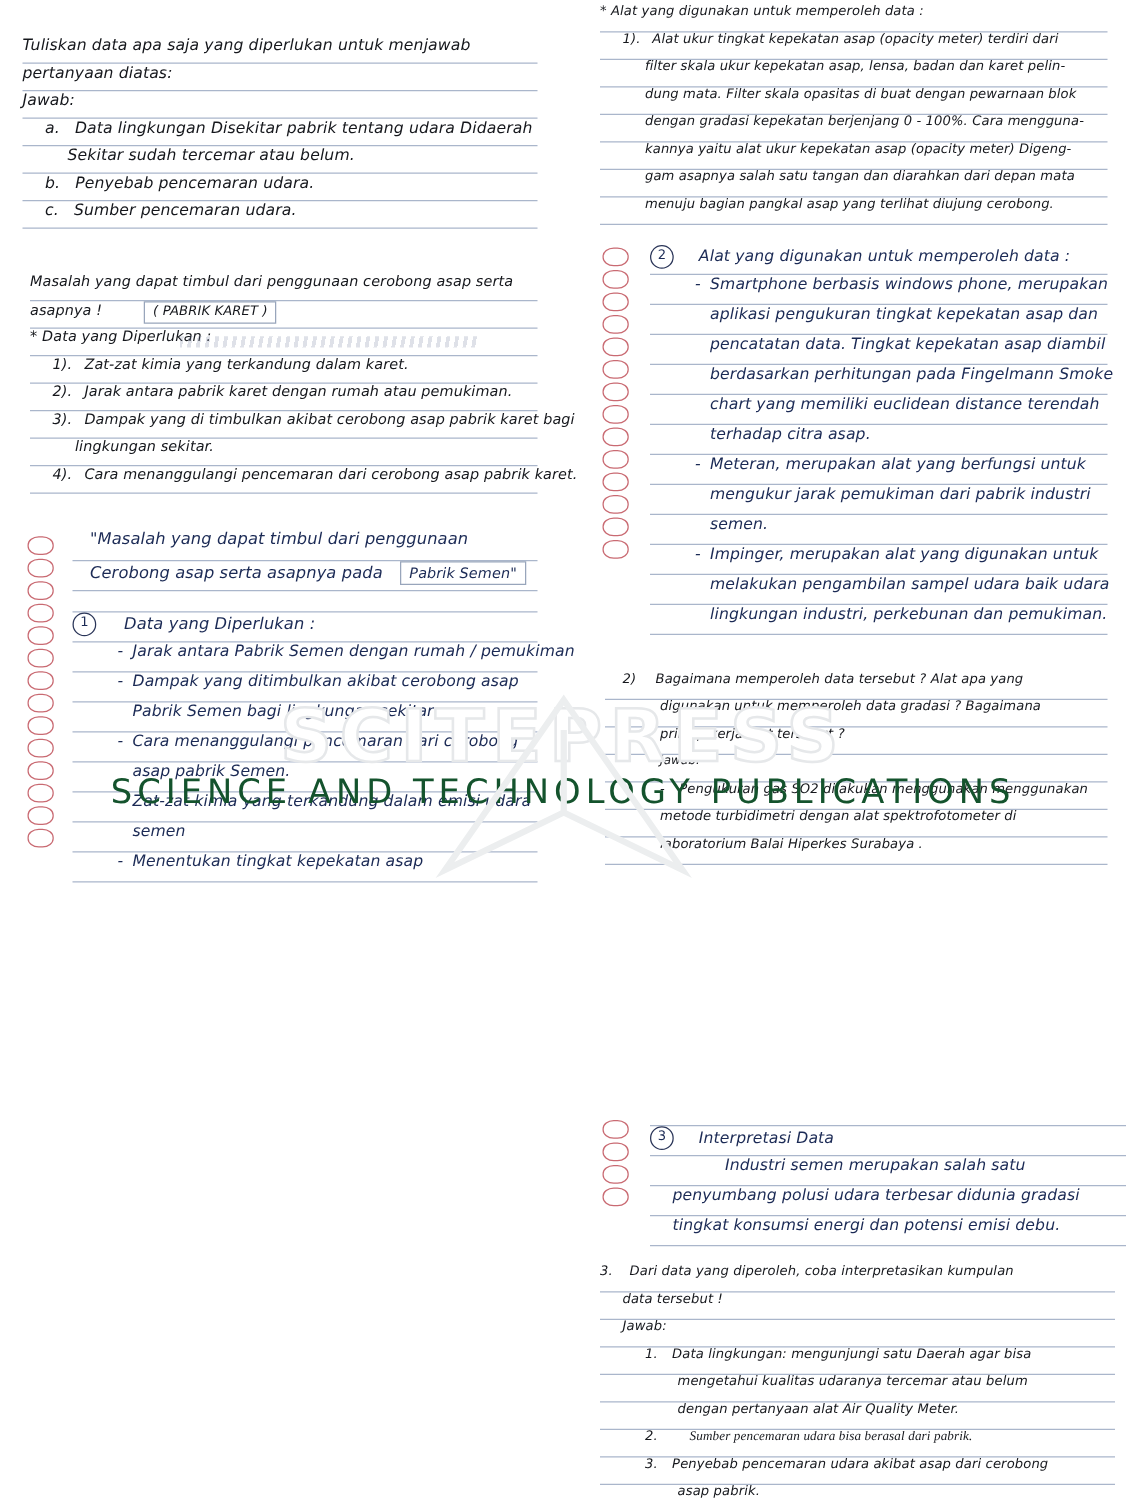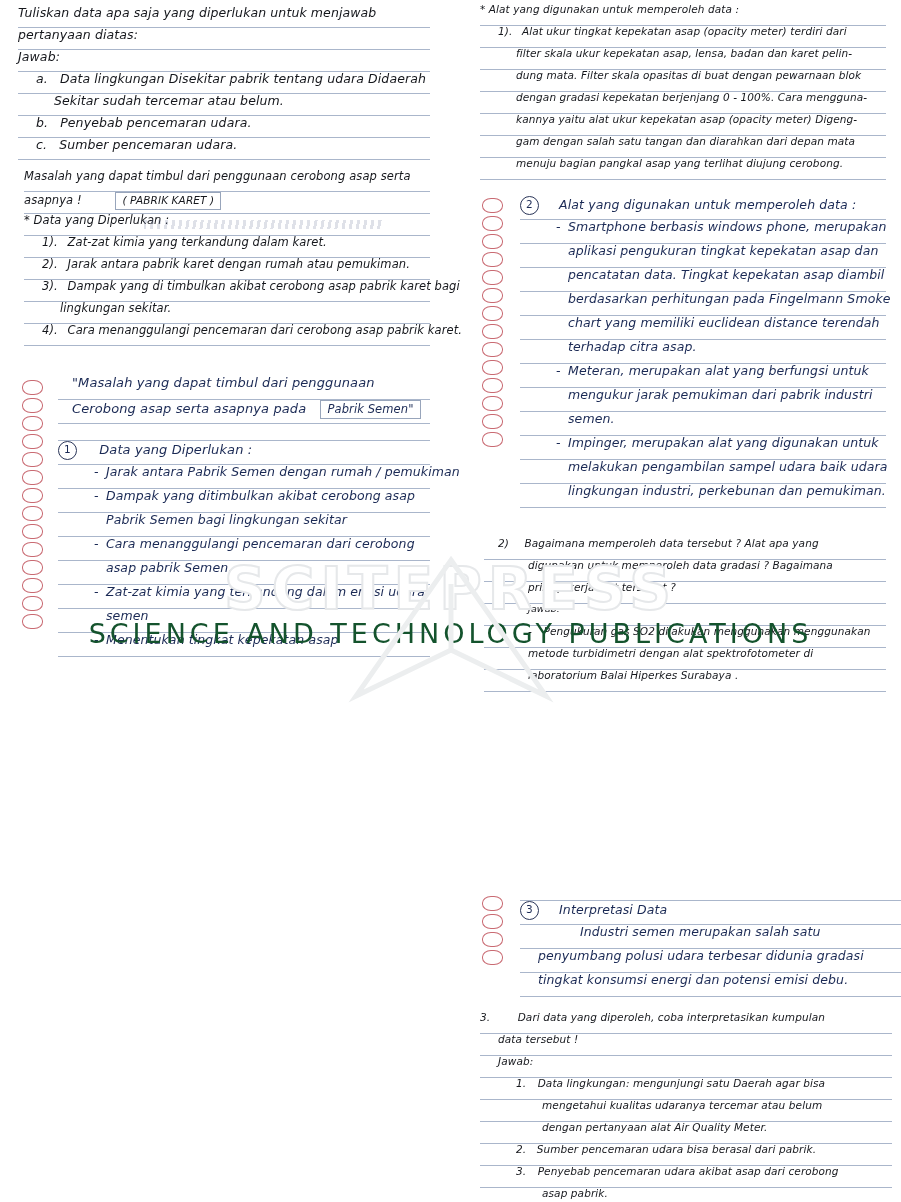--- a/index.html
+++ b/index.html
@@ -166,21 +166,21 @@
     width: 412px;
   }
 </style>
 </head>
 <body>
 
 <div class="page">
 
   <div class="col-left">
 
-    <div class="block" style="position:relative;">
+    <div class="block" style="position:relative;margin-top:23px;">
       <div class="line hw ink-black underline-row">Tuliskan  data  apa saja yang diperlukan untuk menjawab</div>
       <div class="line hw ink-black underline-row">pertanyaan diatas:</div>
       <div class="line hw ink-black underline-row">Jawab:</div>
 
       <div class="line hw ink-black underline-row indent1">
         <span>a.</span>
         <span style="margin-left:8px;">Data lingkungan Disekitar pabrik tentang udara Didaerah</span>
       </div>
       <div class="line hw ink-black underline-row indent2">
         <span>Sekitar sudah tercemar atau belum.</span>
@@ -188,21 +188,21 @@
       <div class="line hw ink-black underline-row indent1">
         <span>b.</span>
         <span style="margin-left:8px;">Penyebab pencemaran udara.</span>
       </div>
       <div class="line hw ink-black underline-row indent1">
         <span>c.</span>
         <span style="margin-left:8px;">Sumber pencemaran udara.</span>
       </div>
     </div>
 
-    <div class="block" style="margin-top:10px; padding-left:6px;">
+    <div class="block" style="margin-top:36px; padding-left:6px;">
       <div class="line sm hw ink-black underline-row">Masalah yang dapat timbul dari penggunaan cerobong asap serta</div>
       <div class="line sm hw ink-black underline-row">
         <span>asapnya !</span>
         <span class="boxed" style="margin-left:30px; font-size:10.5px;">( PABRIK KARET )</span>
       </div>
       <div class="line sm hw ink-black underline-row">
         <span>* Data yang Diperlukan :</span>
         <span class="scribble" style="left:120px; top:6px; width:240px;"></span>
       </div>
 
@@ -274,21 +274,21 @@
     <div class="block">
       <div class="line xs hw ink-black underline-row">* Alat yang digunakan untuk memperoleh data :</div>
       <div class="line xs hw ink-black underline-row indent1">
         <span>1).</span>
         <span style="margin-left:6px;">Alat ukur tingkat kepekatan asap (opacity meter) terdiri dari</span>
       </div>
       <div class="line xs hw ink-black underline-row indent2"><span>filter skala ukur kepekatan asap, lensa, badan dan karet pelin-</span></div>
       <div class="line xs hw ink-black underline-row indent2"><span>dung mata. Filter skala opasitas di buat dengan pewarnaan blok</span></div>
       <div class="line xs hw ink-black underline-row indent2"><span>dengan gradasi kepekatan berjenjang 0 - 100%. Cara mengguna-</span></div>
       <div class="line xs hw ink-black underline-row indent2"><span>kannya yaitu alat ukur kepekatan asap (opacity meter) Digeng-</span></div>
-      <div class="line xs hw ink-black underline-row indent2"><span>gam dengan salah satu tangan dan diarahkan dari depan mata</span></div>
+      <div class="line xs hw ink-black underline-row indent2"><span>gam asapnya salah satu tangan dan diarahkan dari depan mata</span></div>
       <div class="line xs hw ink-black underline-row indent2"><span>menuju bagian pangkal asap yang terlihat diujung cerobong.</span></div>
     </div>
 
     <div class="block" style="margin-top:16px; position:relative; padding-left:40px;">
       <div class="spiral" style="left:2px; top:2px; height:252px;">
         <div class="hole" style="top:0px;"></div>
         <div class="hole" style="top:18px;"></div>
         <div class="hole" style="top:36px;"></div>
         <div class="hole" style="top:54px;"></div>
         <div class="hole" style="top:72px;"></div>
@@ -381,21 +381,21 @@
       <span>penyumbang polusi udara terbesar didunia gradasi</span>
     </div>
     <div class="line tall hw ink-blue underline-row" style="padding-left:18px;">
       <span>tingkat konsumsi  energi  dan potensi emisi debu.</span>
     </div>
   </div>
 
   <div class="col-bottom2">
     <div class="line xs hw ink-black underline-row">
       <span>3.</span>
-      <span style="margin-left:24px;">Dari data yang diperoleh, coba interpretasikan  kumpulan</span>
+      <span style="margin-left:10px;">Dari data yang diperoleh, coba interpretasikan  kumpulan</span>
     </div>
     <div class="line xs hw ink-black underline-row indent1">
       <span>data  tersebut !</span>
     </div>
     <div class="line xs hw ink-black underline-row indent1">
       <span>Jawab:</span>
     </div>
 
     <div class="line xs hw ink-black underline-row indent2">
       <span>1.</span>
@@ -403,21 +403,21 @@
     </div>
     <div class="line xs hw ink-black underline-row indent4">
       <span>mengetahui kualitas udaranya tercemar atau belum</span>
     </div>
     <div class="line xs hw ink-black underline-row indent4">
       <span>dengan pertanyaan alat Air Quality Meter.</span>
     </div>
 
     <div class="line xs hw ink-black underline-row indent2">
       <span>2.</span>
-      <span style="margin-left:7px;">Sumber pencemaran udara bisa berasal dari pabrik.</span>
+      <span style="margin-left:22px;font-family:Liberation Serif, serif;">Sumber pencemaran udara bisa berasal dari pabrik.</span>
     </div>
 
     <div class="line xs hw ink-black underline-row indent2">
       <span>3.</span>
       <span style="margin-left:8px;">Penyebab pencemaran udara akibat asap dari cerobong</span>
     </div>
     <div class="line xs hw ink-black underline-row indent4">
       <span>asap pabrik.</span>
     </div>
 

